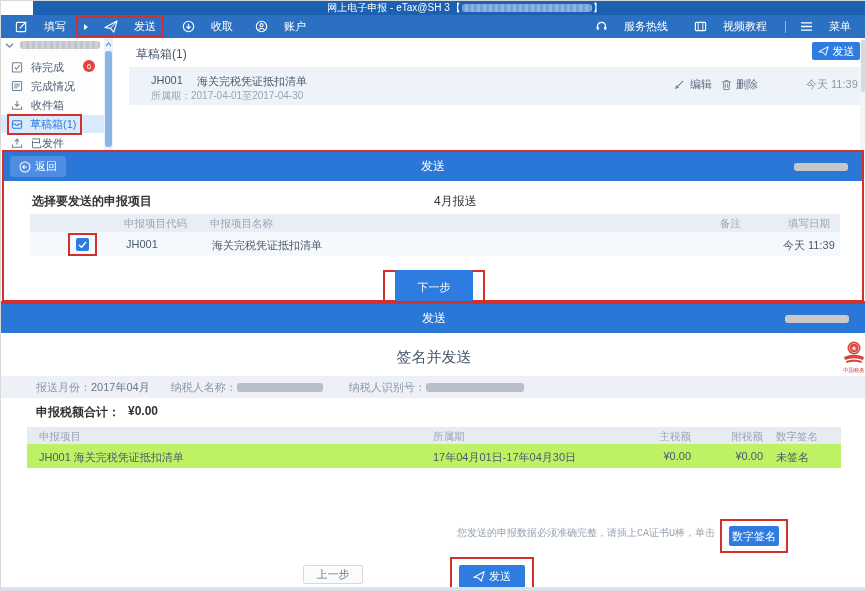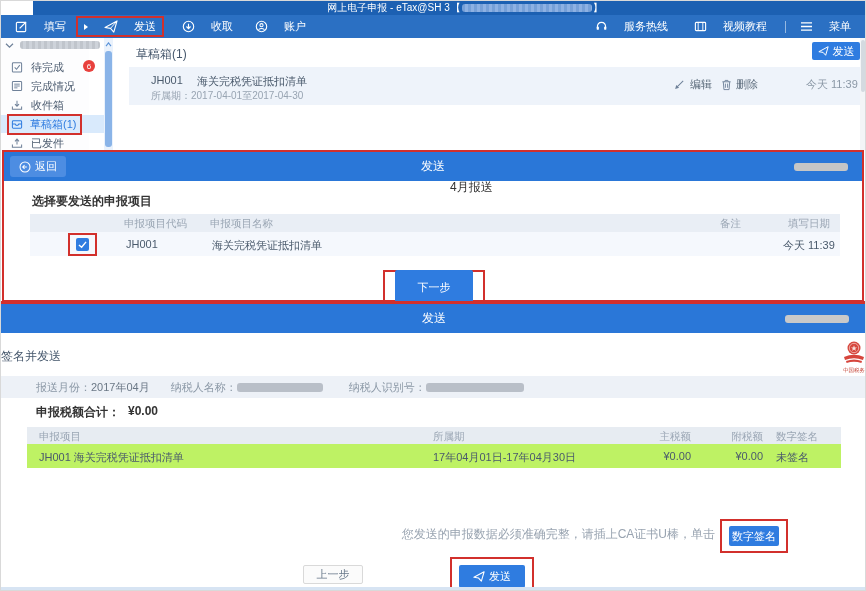--- a/index.html
+++ b/index.html
@@ -244,21 +244,21 @@
               <path d="M8.5 6.5 H4.5 M6 4.5 L4 6.5 L6 8.5" fill="none" stroke="#fff" stroke-width="1.1"></path>
             </svg>
         </span>
         <span>返回</span>
       </div>
       <div class="bar-title">发送</div>
       <span class="redact" style="position:absolute;right:14px;top:11px;width:54px;height:8px;background:#c6c6c6;background-image:none;"></span>
     </div>
 
     <div class="abs" style="left:28px;top:41px;font-size:12px;font-weight:bold;color:#333;">选择要发送的申报项目</div>
-    <div class="abs" style="left:430px;top:27px;font-size:12px;color:#333;margin-left:16px;">4月报送</div>
+    <div class="abs" style="left:430px;top:41px;font-size:12px;color:#333;">4月报送</div>
 
     <div class="abs" style="left:26px;top:62px;width:810px;height:18px;background:#e9eef5;">
       <span class="abs col-head" style="left:94px;top:3px;">申报项目代码</span>
       <span class="abs col-head" style="left:180px;top:3px;">申报项目名称</span>
       <span class="abs col-head" style="left:690px;top:3px;">备注</span>
       <span class="abs col-head" style="left:758px;top:3px;">填写日期</span>
     </div>
 
     <div class="abs" style="left:26px;top:80px;width:810px;height:24px;background:#f5f8fd;">
       <span class="abs hl" style="left:38px;top:1px;width:25px;height:19px;display:flex;align-items:center;justify-content:center;">
@@ -281,21 +281,21 @@
   </div>
 
   <div class="abs" style="left:0;top:300px;width:866px;height:3px;background:#d2302c;"></div>
 
   <div class="abs" style="left:0;top:303px;width:866px;height:288px;background:#fff;">
     <div class="abs bluebar" style="left:0;top:0;width:100%;height:29px;">
       <div class="bar-title">发送</div>
       <span class="redact" style="position:absolute;right:18px;top:11px;width:64px;height:8px;background:#c9c9c9;"></span>
     </div>
 
-    <div class="abs" style="left:0;top:44px;width:100%;text-align:left;font-size:12px;color:#44566b;">签名并发送</div>
+    <div class="abs" style="left:0;top:44px;width:100%;text-align:center;font-size:15px;color:#44566b;">签名并发送</div>
 
     <div class="abs" style="left:840px;top:36px;width:26px;text-align:center;">
       <svg width="24" height="26" viewBox="0 0 24 26" style="margin:0 auto;">
         <circle cx="12" cy="8" r="6.5" fill="#d6453c"></circle>
         <circle cx="12" cy="8" r="4.7" fill="none" stroke="#f3c8c2" stroke-width="0.8"></circle>
         <path d="M12 5.2 L12.8 7.4 L15 7.4 L13.2 8.8 L13.9 11 L12 9.6 L10.1 11 L10.8 8.8 L9 7.4 L11.2 7.4 Z" fill="#f8e3df"></path>
         <path d="M2 17 Q12 12.5 22 17 L21 20 Q12 16.5 3 20 Z" fill="#d6453c"></path>
         <path d="M4 21 Q12 18 20 21 L19.4 23 Q12 20.5 4.6 23 Z" fill="#d6453c"></path>
       </svg>
       <div style="font-size:6px;color:#c0392b;transform:scale(.9);">中国税务</div>
@@ -323,21 +323,21 @@
       <span class="abs col-head" style="left:749px;top:3px;">数字签名</span>
     </div>
     <div class="abs" style="left:26px;top:140px;width:814px;height:24px;background:#bef264;">
       <span class="abs cell" style="left:12px;top:6px;">JH001 海关完税凭证抵扣清单</span>
       <span class="abs cell" style="left:406px;top:6px;">17年04月01日-17年04月30日</span>
       <span class="abs cell" style="left:594px;top:6px;width:70px;text-align:right;">¥0.00</span>
       <span class="abs cell" style="left:666px;top:6px;width:70px;text-align:right;">¥0.00</span>
       <span class="abs cell" style="left:749px;top:6px;">未签名</span>
     </div>
 
-    <div class="abs" style="left:0;top:222px;width:714px;text-align:right;color:#98a3b0;font-size:12px;">您发送的申报数据必须准确完整，请插上CA证书U棒，单击</div>
+    <div class="abs" style="left:0;top:222px;width:714px;text-align:right;color:#98a3b0;font-size:10px;font-family:Liberation Mono, monospace;">您发送的申报数据必须准确完整，请插上CA证书U棒，单击</div>
     <span class="abs hl" style="left:719px;top:215px;width:64px;height:30px;display:flex;align-items:center;justify-content:center;">
       <span class="btn-primary" style="width:50px;height:20px;">
         <span>数字签名</span>
       </span>
     </span>
 
     <span class="abs btn-plain" style="left:302px;top:261px;width:60px;height:19px;">
       <span>上一步</span>
     </span>
     <span class="abs hl" style="left:449px;top:253px;width:80px;height:34px;display:flex;align-items:center;justify-content:center;">

